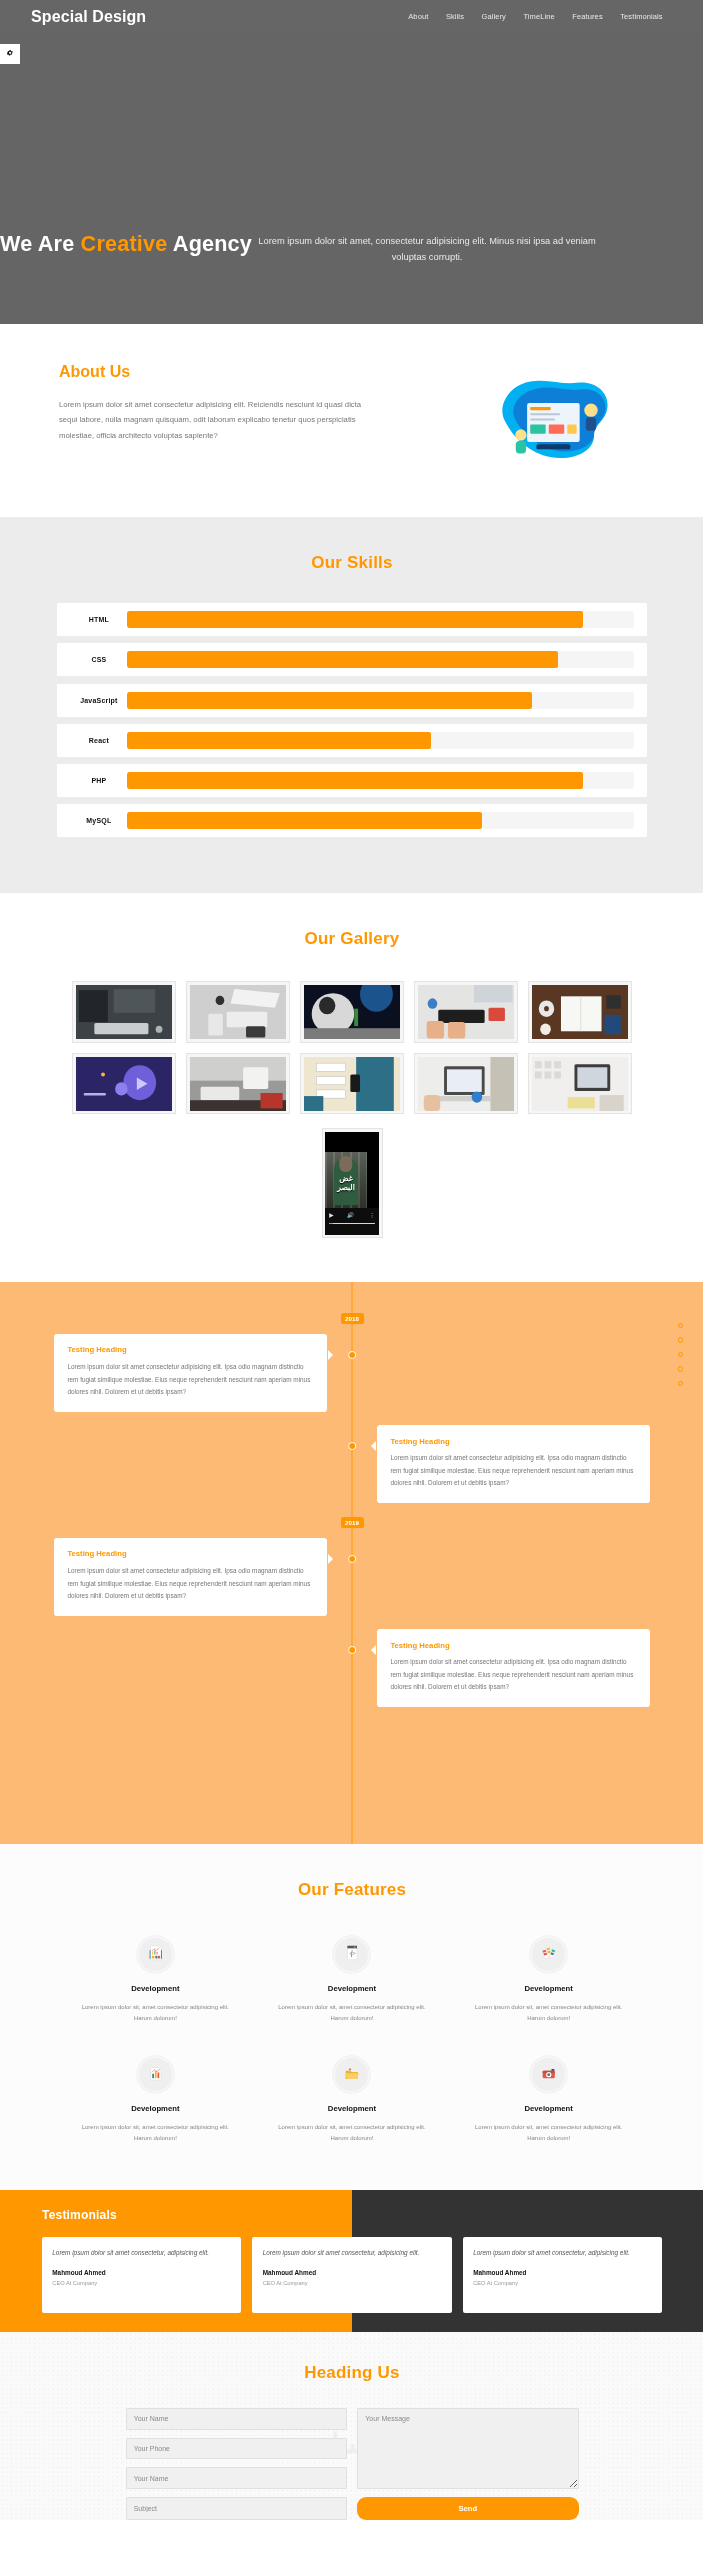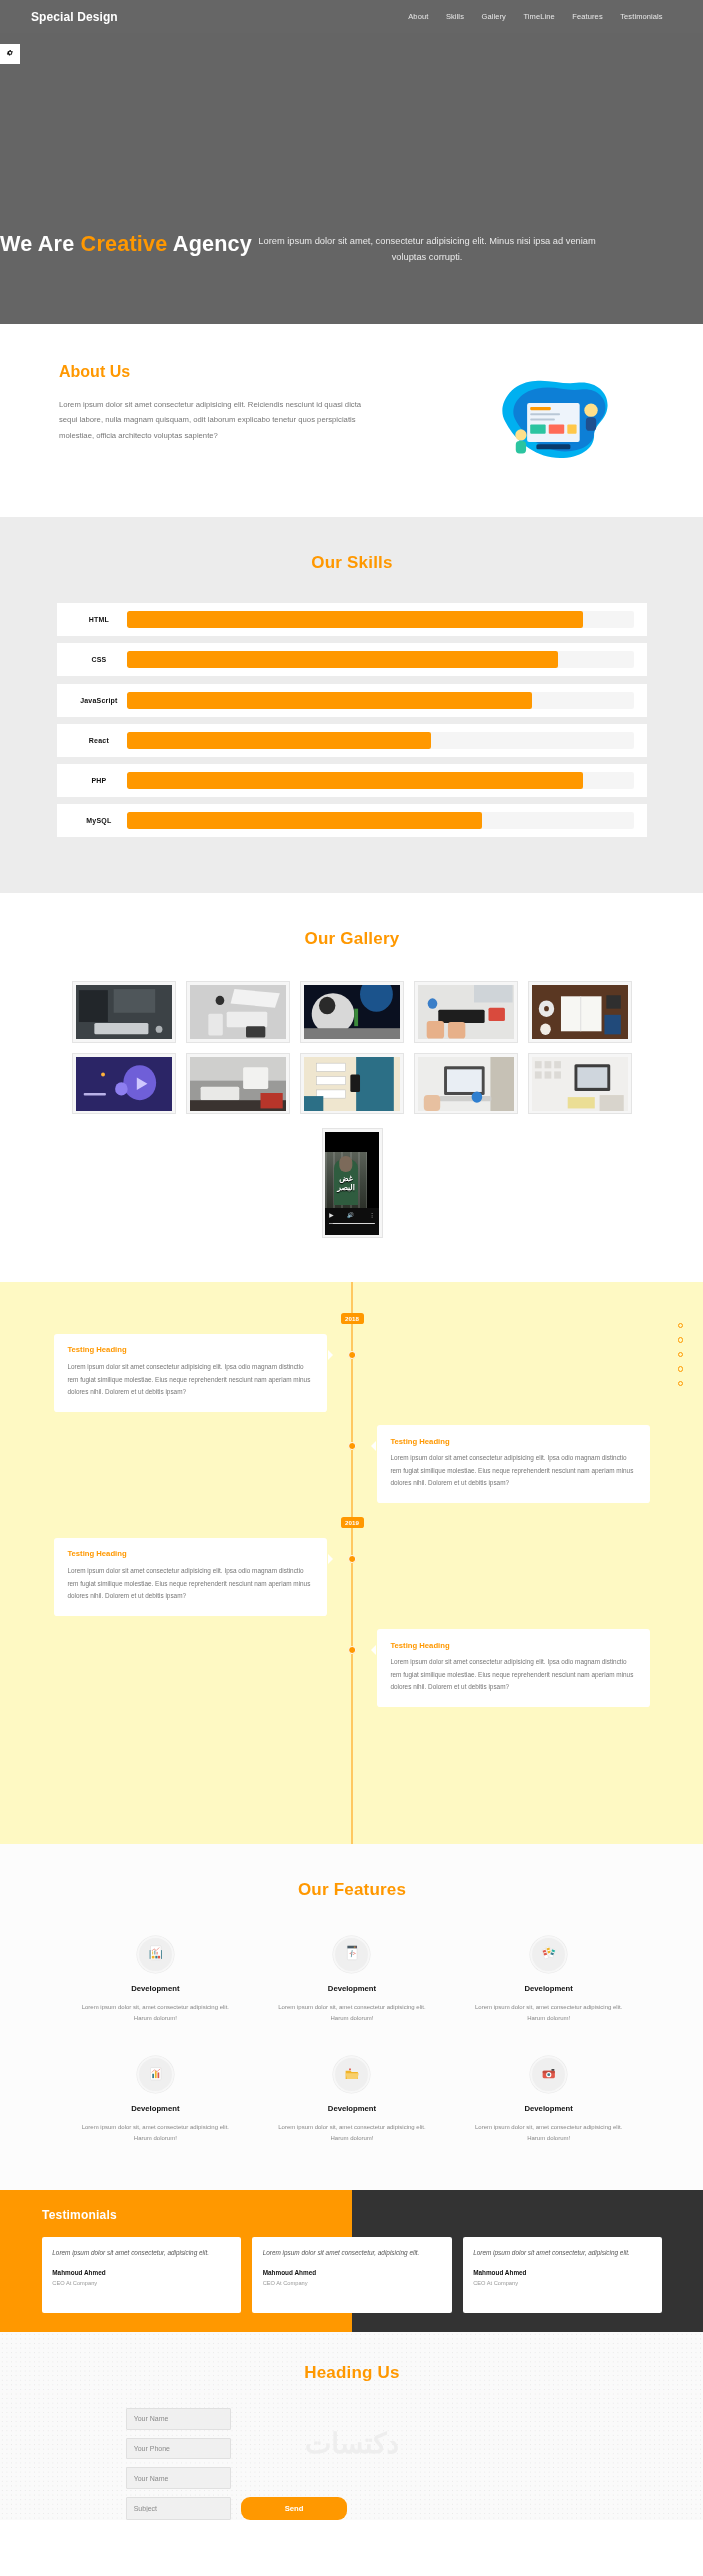--- a/index.html
+++ b/index.html
@@ -16,21 +16,21 @@
   .header {
     position: relative;
     height: 33px;
     background: #666;
     display: flex;
     align-items: center;
     padding: 0 31px;
   }
   .logo {
     color: #fff;
-    font-size: 12px;
+    font-size: 16px;
     font-weight: bold;
     letter-spacing: 0.1px;
   }
   .nav {
     margin-left: auto;
     display: flex;
     gap: 17.5px;
     padding-right: 10.3px;
   }
   .nav a {
@@ -257,21 +257,21 @@
     content: "";
     position: absolute;
     left: 0; top: 0; bottom: 0;
     width: 9%;
     background: #9a9a9a;
     border-radius: 1px;
   }
 
   
   .timeline {
-    background: #fef9c3;
+    background: #fdba74;
     padding: 31px 0 36px;
     position: relative;
     min-height: 562px;
   }
   .tl-line {
     position: absolute;
     left: 50%;
     top: 0; bottom: 0;
     width: 1px;
     background: #ff9800;
@@ -471,21 +471,21 @@
     color: #eee;
     font-weight: bold;
   }
   .contact .sec-title { position: relative; z-index: 2; }
   .form {
     position: relative;
     z-index: 2;
     margin: 25px auto 0;
     width: 453px;
     display: grid;
-    grid-template-columns: 1fr 1fr 1fr 1fr;
+    grid-template-columns: 1fr 1fr;
     column-gap: 10.3px;
     row-gap: 8.2px;
   }
   .form input, .form textarea {
     width: 100%;
     background: #f0f0f0;
     border: 0.5px solid #e0e0e0;
     padding: 6.2px 7.2px;
     font-family: "Liberation Sans", sans-serif;
     font-size: 7px;
@@ -956,19 +956,20 @@
     </div>
   </div>
 </section>
 
 <section class="contact">
   <div class="map-dots"></div>
   <div class="map-word">دكتسات</div>
   <div class="sec-title">Heading Us</div>
   <form class="form">
     <input class="col-l" type="text" placeholder="Your Name" style="">
+    <textarea placeholder="Your Message" style=""></textarea>
     <input class="col-l" type="text" placeholder="Your Phone" style="">
     <input class="col-l" type="text" placeholder="Your Name" style="">
     <input class="col-l" type="text" placeholder="Subject" style="">
     <button class="submit" type="button">Send</button>
   </form>
 </section>
 
 
 </body></html>

